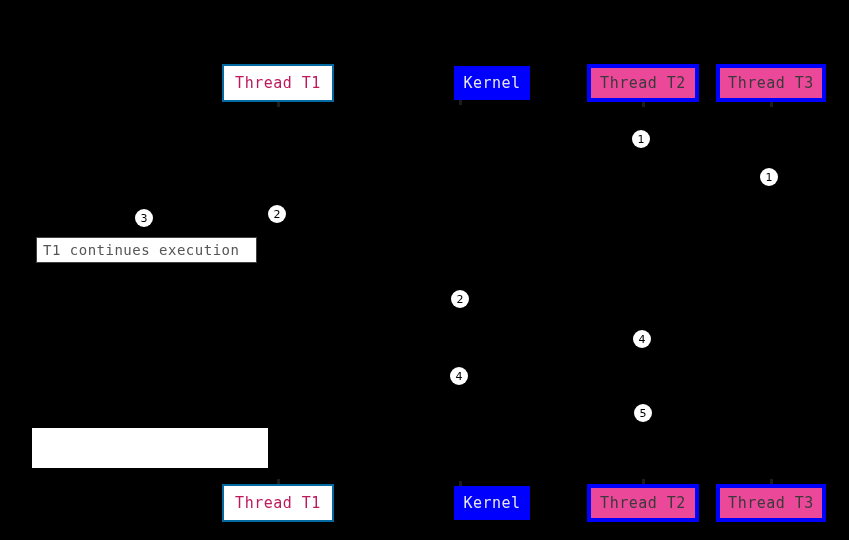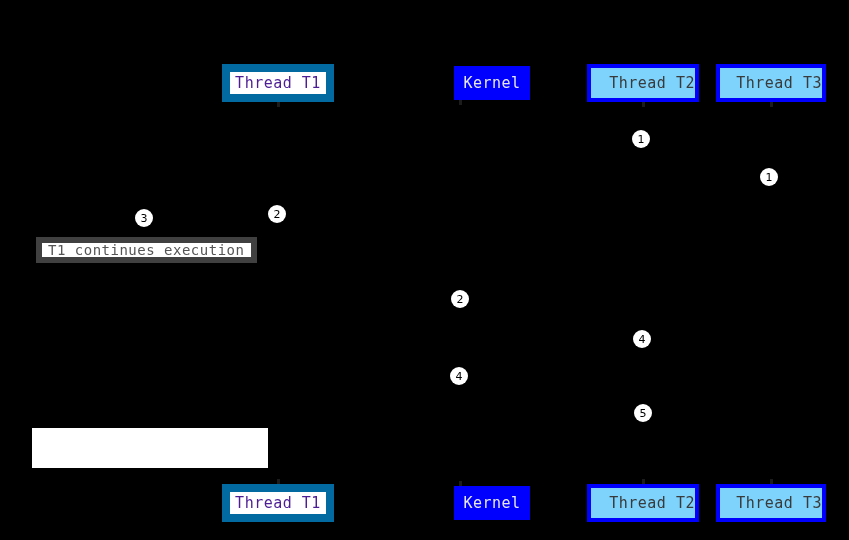--- a/index.html
+++ b/index.html
@@ -26,29 +26,28 @@
     justify-content: center;
     background: #ffffff;
     font-family: "DejaVu Sans Mono", "Liberation Mono", monospace;
     font-size: 15px;
     letter-spacing: 0.5px;
     color: #3a3a3a;
     white-space: nowrap;
     line-height: 1;
   }
   .participant.red {
-    border: 8px solid #0369a1;
+    border: 2px solid #0369a1;
     background: #ffffff;
-    color: #4c1d95;
+    color: #be185d;
   }
   .participant.blue-outline {
     border: 4px solid #0000ff;
-    background: #7dd3fc;
+    background: #ec4899;
     color: #3a3a3a;
-    justify-content: flex-end;
   }
   .participant.blue-fill {
     border: 0;
     background: #0000ff;
     color: #e8e8e8;
     margin-left: 32px;
   }
 
   
   .stub {
@@ -72,21 +71,21 @@
     font-size: 11px;
     line-height: 1;
     font-weight: normal;
   }
 
   
   .note-box {
     position: absolute;
     box-sizing: border-box;
     background: #ffffff;
-    border: 6px solid #404040;
+    border: 1px solid #404040;
     display: flex;
     align-items: center;
     padding-left: 6px;
     font-family: "DejaVu Sans Mono", "Liberation Mono", monospace;
     font-size: 14px;
     color: #555555;
     white-space: nowrap;
     letter-spacing: 0.5px;
   }
   .blank-box {

